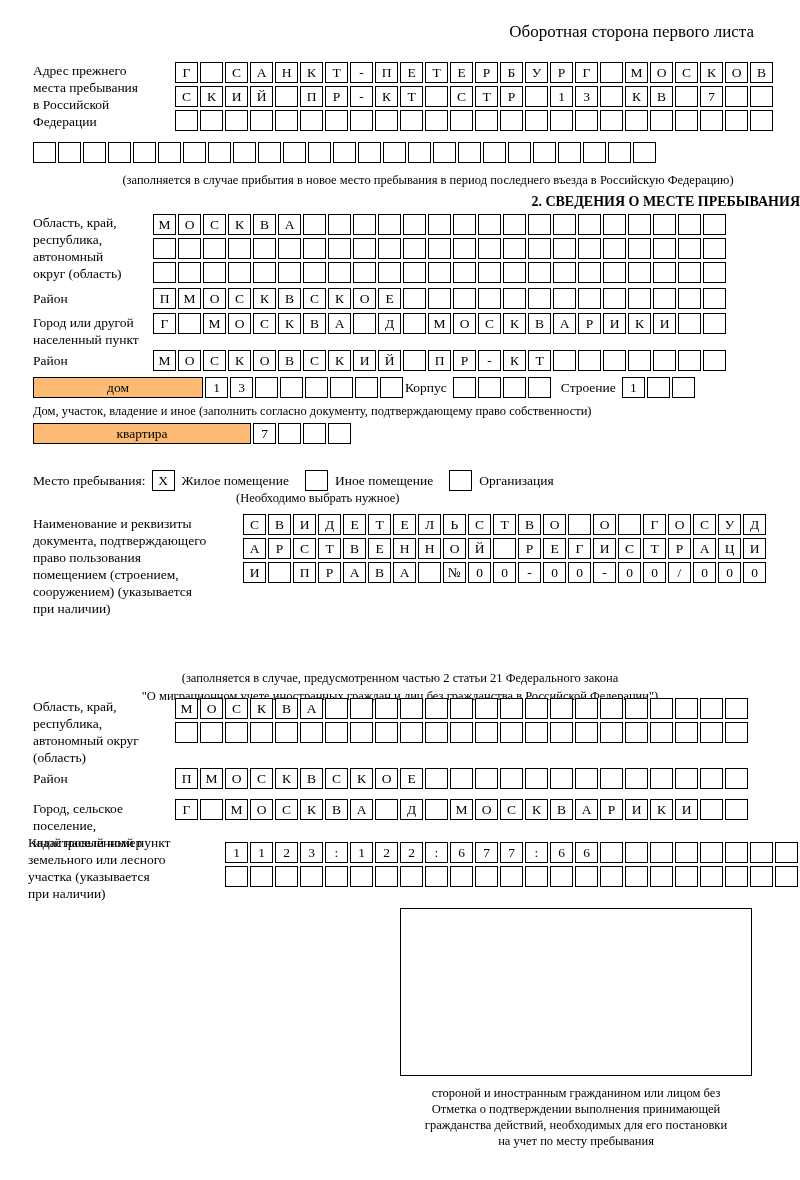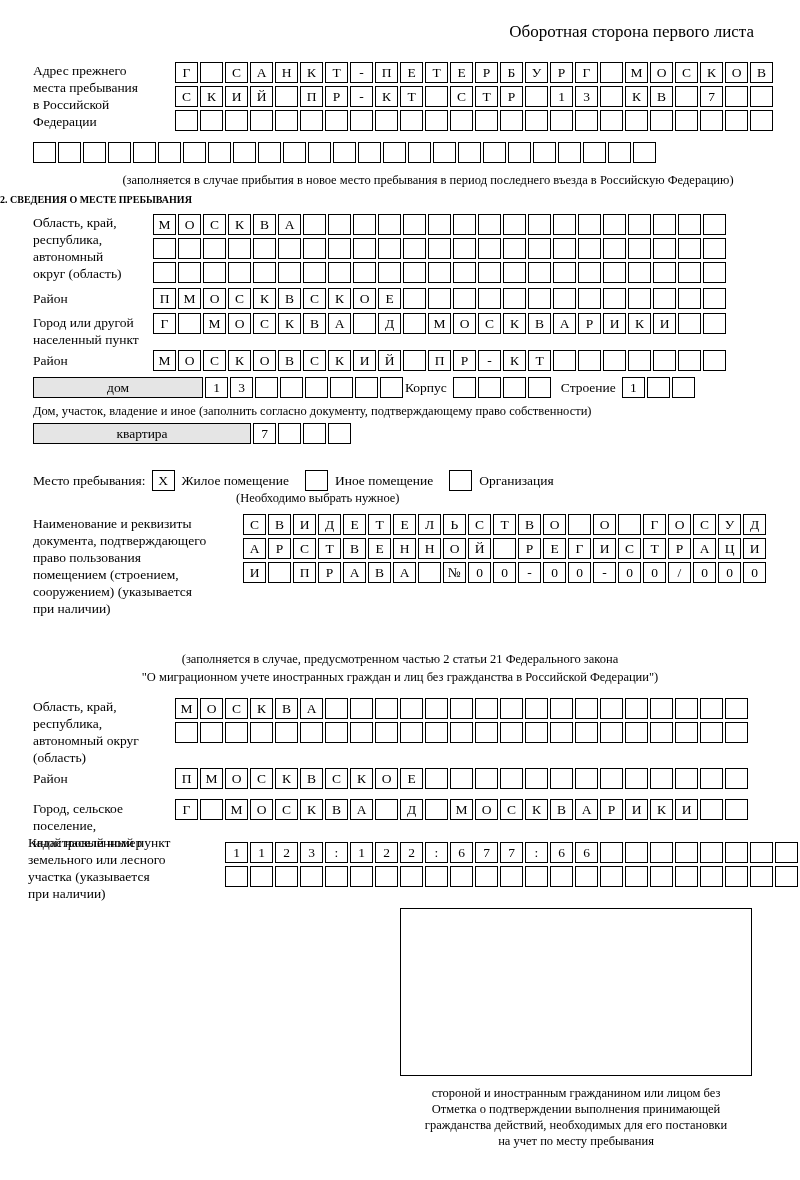--- a/index.html
+++ b/index.html
@@ -29,29 +29,30 @@
   .lbl {
     position: absolute;
     font-size: 13.5px;
     line-height: 17px;
     white-space: pre-line;
   }
   .lbl.small { font-size: 12.5px; }
   .center-title {
     position: absolute;
     width: 100%;
-    text-align: left;
+    text-align: right;
     font-weight: bold;
-    font-size: 10px;
+    font-size: 14px;
   }
   .center-note {
     position: absolute;
     width: 100%;
     text-align: center;
     font-size: 12.5px;
+    margin-top: 19px;
   }
   .boxrow {
     position: absolute;
     display: flex;
   }
   .cell {
     width: 23px;
     height: 21px;
     border: 1px solid #000;
     margin-right: 2px;
@@ -63,21 +64,21 @@
     background: #fff;
   }
   .wide-label-box {
     border: 1px solid #000;
     box-sizing: border-box;
     height: 21px;
     font-size: 13.5px;
     line-height: 19px;
     text-align: center;
     margin-right: 2px;
-    background: #e5e5e5;
+    background: #fdba74;
   }
   .inline-text {
     font-size: 13.5px;
     line-height: 21px;
     margin-right: 6px;
     white-space: nowrap;
   }
   .big-box {
     position: absolute;
     border: 1px solid #000;

